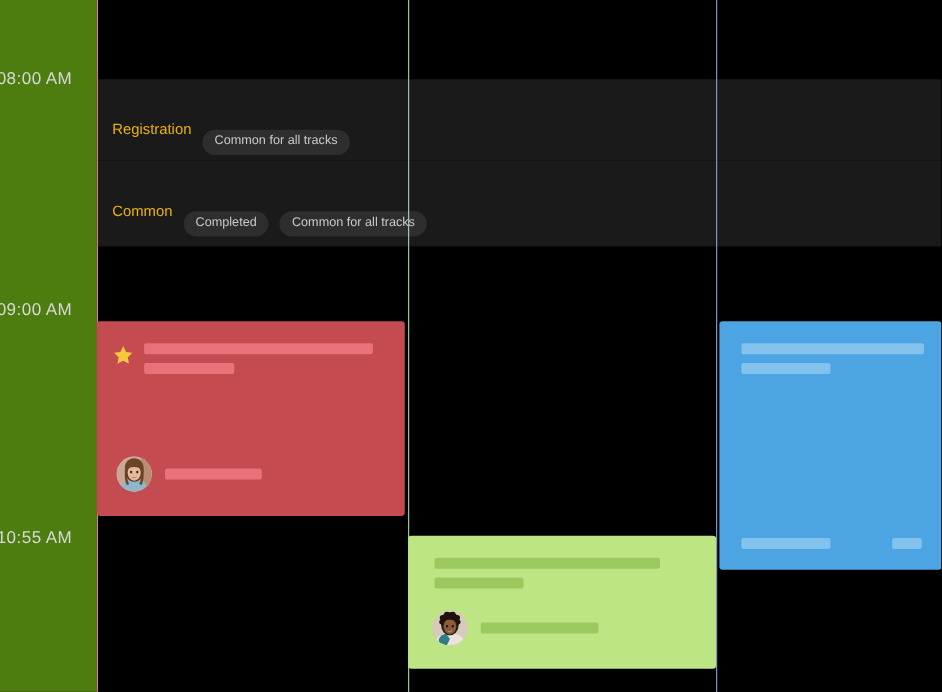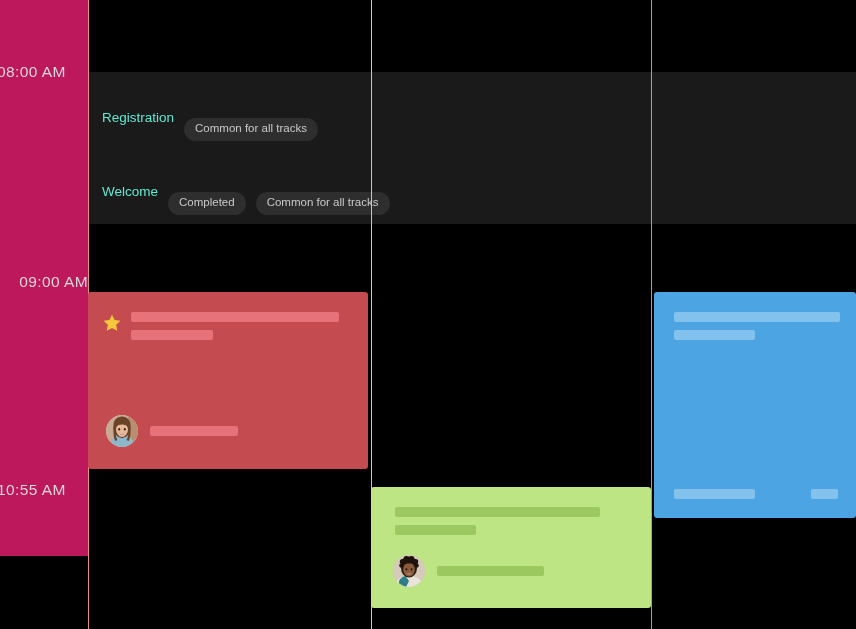--- a/index.html
+++ b/index.html
@@ -18,22 +18,22 @@
     background: #000000;
     overflow: hidden;
   }
 
   
   .time-gutter {
     position: absolute;
     left: 0;
     top: 0;
     width: 88px;
-    height: 556px;
-    background: #be185d;
+    height: 629px;
+    background: #4d7c0f;
   }
   .time-label {
     position: absolute;
     left: 0;
     width: 88px;
     color: #d8d8d8;
     font-size: 15.5px;
     letter-spacing: 0.4px;
     white-space: nowrap;
     text-align: left;
@@ -56,21 +56,21 @@
     display: flex;
     align-items: flex-start;
   }
   .summary-row-inner {
     display: flex;
     align-items: center;
     padding: 22px 0 0 14px;
     gap: 10px;
   }
   .summary-title {
-    color: #5eead4;
+    color: #eab308;
     font-size: 13.5px;
     font-weight: 500;
     white-space: nowrap;
   }
   .badge {
     background: #2e2e2e;
     color: #c9c9c9;
     font-size: 11.5px;
     border-radius: 20px;
     padding: 5px 11px 6px 11px;
@@ -145,34 +145,34 @@
 </head>
 <body>
 
 <div id="app">
 
   <div class="hour-row" style="top:72px;height:74px;left:371px;right:0;background:#1a1a1a;"></div>
   <div class="hour-row" style="top:146px;height:78px;left:371px;right:0;background:#1a1a1a;"></div>
 
   <div class="time-gutter">
     <div class="time-label" style="top:63px;">08:00 AM</div>
-    <div class="time-label" style="top:273px;text-align:right;">09:00 AM</div>
+    <div class="time-label" style="top:273px;">09:00 AM</div>
     <div class="time-label" style="top:481px;">10:55 AM</div>
   </div>
 
   <div class="summary-row" style="top:72px;height:74px;width:283px;">
     <div class="summary-row-inner">
       <span class="summary-title">Registration</span>
       <span class="badge">Common for all tracks</span>
     </div>
   </div>
 
   <div class="summary-row" style="top:146px;height:78px;width:283px;">
     <div class="summary-row-inner">
-      <span class="summary-title">Welcome</span>
+      <span class="summary-title">Common</span>
       <span class="badge">Completed</span>
       <span class="badge">Common for all tracks</span>
     </div>
   </div>
 
   <div class="vline" style="left:88px;background:#e8908f;"></div>
   <div class="vline" style="left:371px;background:#9fdcb0;"></div>
   <div class="vline" style="left:651px;background:#7aa7e0;"></div>
 
   <div class="event-card" style="left:88px;top:292px;width:280px;height:177px;background:#c44b4f;">

